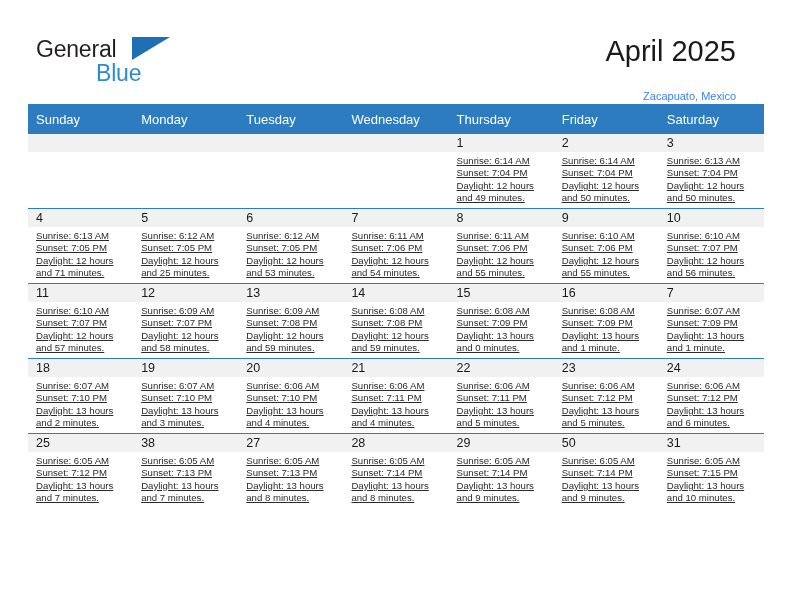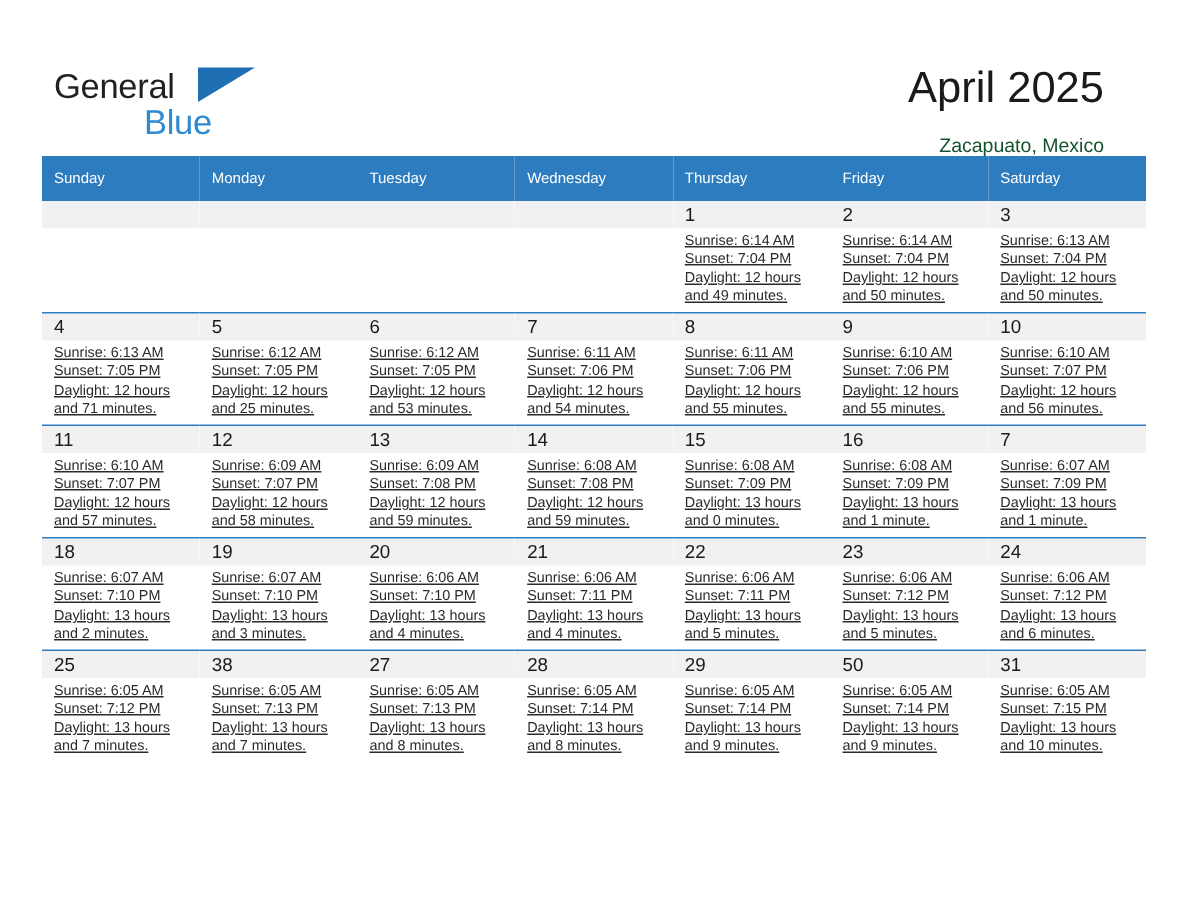--- a/index.html
+++ b/index.html
@@ -19,21 +19,21 @@
     position: relative;
     width: 792px;
     height: 612px;
     box-sizing: border-box;
     padding: 0;
   }
 
   
   .topbar {
     position: absolute;
-    left: 0; top: 12px;
+    left: 0; top: 4px;
     width: 772px;
     height: 100px;
   }
 
   .brand {
     position: absolute;
     left: 36px;
     top: 32px;
     width: 200px;
     height: 56px;
@@ -71,40 +71,40 @@
     text-align: right;
   }
   .cal-title {
     font-size: 29px;
     line-height: 34px;
     color: #1a1a1a;
     font-weight: normal;
     margin: 0;
   }
   .cal-subtitle {
-    font-size: 13px;
+    font-size: 11px;
     line-height: 20px;
-    margin-top: 11px;
-    color: #14532d;
+    margin-top: 18px;
+    color: #3b82f6;
   }
 
   
   .calendar {
     position: absolute;
     left: 28px;
     top: 104px;
     width: 736px;
     border-collapse: collapse;
     table-layout: fixed;
   }
   .calendar th {
     background: #2e7cc0;
     color: #ffffff;
     font-weight: normal;
-    font-size: 10px;
+    font-size: 13px;
     text-align: left;
     padding: 5px 0 5px 8px;
     height: 20px;
     border: none;
   }
   .calendar td {
     width: 105.14px;
     height: 74px;
     vertical-align: top;
     padding: 0;

